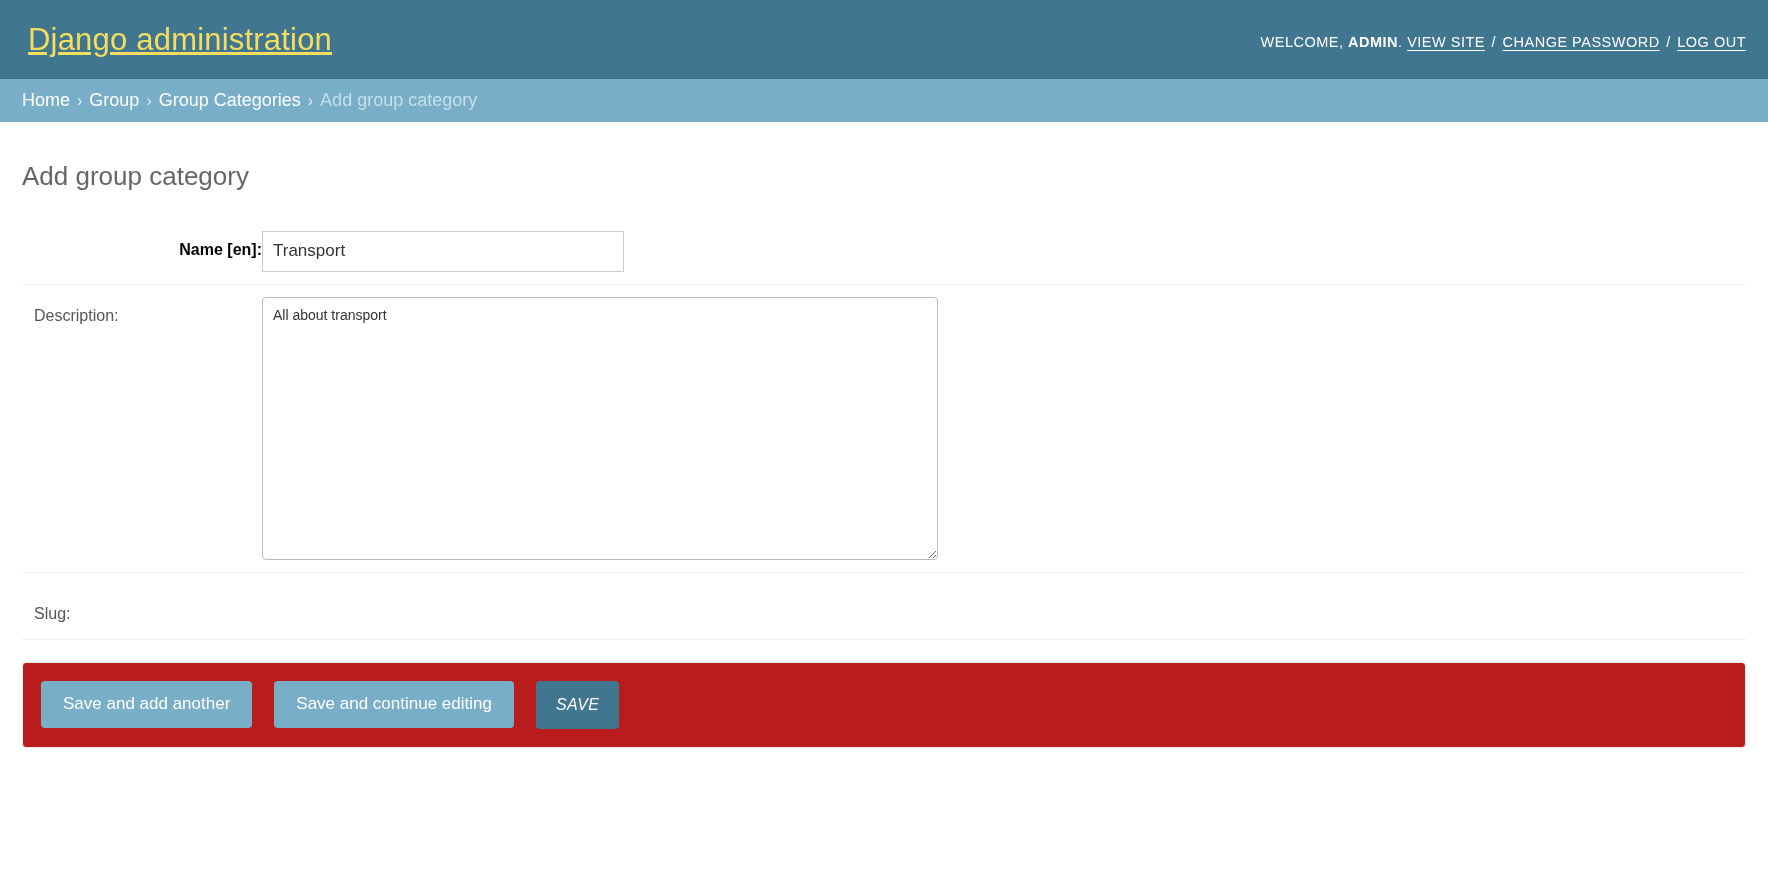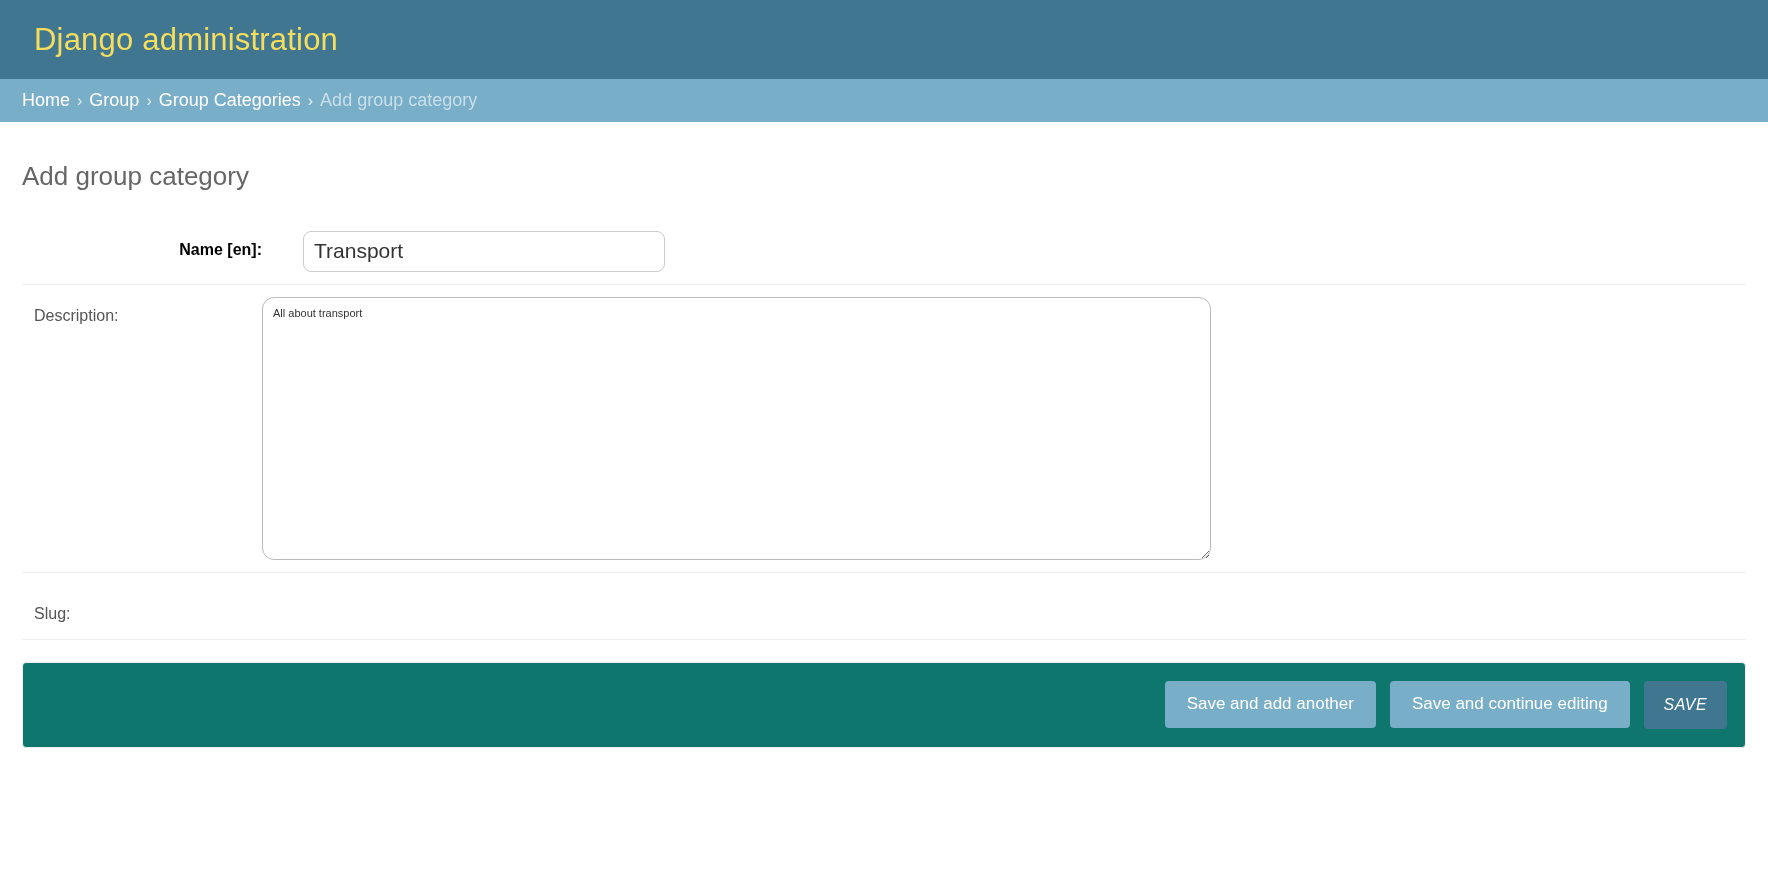--- a/index.html
+++ b/index.html
@@ -18,26 +18,27 @@
     height: 79px;
     background: #417690;
     color: #ffffff;
     display: flex;
     align-items: center;
     justify-content: space-between;
     padding: 0 22px;
     position: relative;
   }
   #branding h1 {
-    margin: 12px;
+    margin: 6px;
     font-weight: 300;
     font-size: 31px;
     letter-spacing: 0.2px;
     color: #f5dd5d;
     line-height: 1;
+    text-decoration: underline;
   }
   #user-tools {
     font-size: 14.5px;
     letter-spacing: 0.5px;
     color: #ffffff;
     text-transform: uppercase;
     white-space: nowrap;
     padding-top: 4px;
   }
   #user-tools .welcome-text { color: #ffffff; }
@@ -101,60 +102,58 @@
     padding-top: 9px;
     line-height: 1.2;
   }
   .field-label.required { font-weight: bold; color: #000000; text-align: right; }
   .field-label.normal { color: #555555; font-weight: normal; }
 
   input.vTextField {
     width: 362px;
     height: 41px;
     padding: 6px 10px;
-    font-size: 21px;
+    font-size: 17px;
     font-family: "Liberation Sans", sans-serif;
     color: #333333;
     border: 1px solid #cccccc;
-    border-radius: 8px;
+    border-radius: 0;
     background: #ffffff;
     outline: none;
-    margin-left: 41px;
   }
 
   textarea.vLargeTextField {
-    width: 949px;
+    width: 676px;
     height: 263px;
     padding: 8px 10px;
-    font-size: 11px;
+    font-size: 14px;
     line-height: 1.35;
     font-family: "Liberation Sans", sans-serif;
     color: #333333;
     border: 1px solid #bbbbbb;
-    border-radius: 12px;
+    border-radius: 4px;
     background: #ffffff;
     outline: none;
     resize: vertical;
     overflow: hidden;
   }
 
   .slug-row { padding-top: 22px; padding-bottom: 16px; }
 
   
   .submit-row {
     margin: 22px 0 0 0;
     width: 1724px;
-    background: #0f766e;
+    background: #b91c1c;
     border: 1px solid #eeeeee;
     border-radius: 4px;
     padding: 16px 18px;
     display: flex;
-    justify-content: flex-end;
     align-items: center;
-    gap: 14px;
+    gap: 22px;
     height: 86px;
   }
   .submit-row input[type="submit"] {
     font-family: "Liberation Sans", sans-serif;
     font-size: 17px;
     color: #ffffff;
     background: #79aec8;
     border: none;
     border-radius: 4px;
     padding: 14px 22px;
@@ -171,20 +170,29 @@
   }
 </style>
 </head>
 <body>
 
 <div id="container">
 
   <div id="header">
     <div id="branding">
       <h1>Django administration</h1>
+    </div>
+    <div id="user-tools">
+      <span class="welcome-text">WELCOME,</span>
+      <strong>ADMIN</strong><span>.</span>
+      <a href="#">VIEW SITE</a>
+      <span class="sep">/</span>
+      <a href="#">CHANGE PASSWORD</a>
+      <span class="sep">/</span>
+      <a href="#">LOG OUT</a>
     </div>
   </div>
 
   <div id="breadcrumbs">
     <a href="#">Home</a>
     <span class="crumb-sep">›</span>
     <a href="#">Group</a>
     <span class="crumb-sep">›</span>
     <a href="#">Group Categories</a>
     <span class="crumb-sep">›</span>

